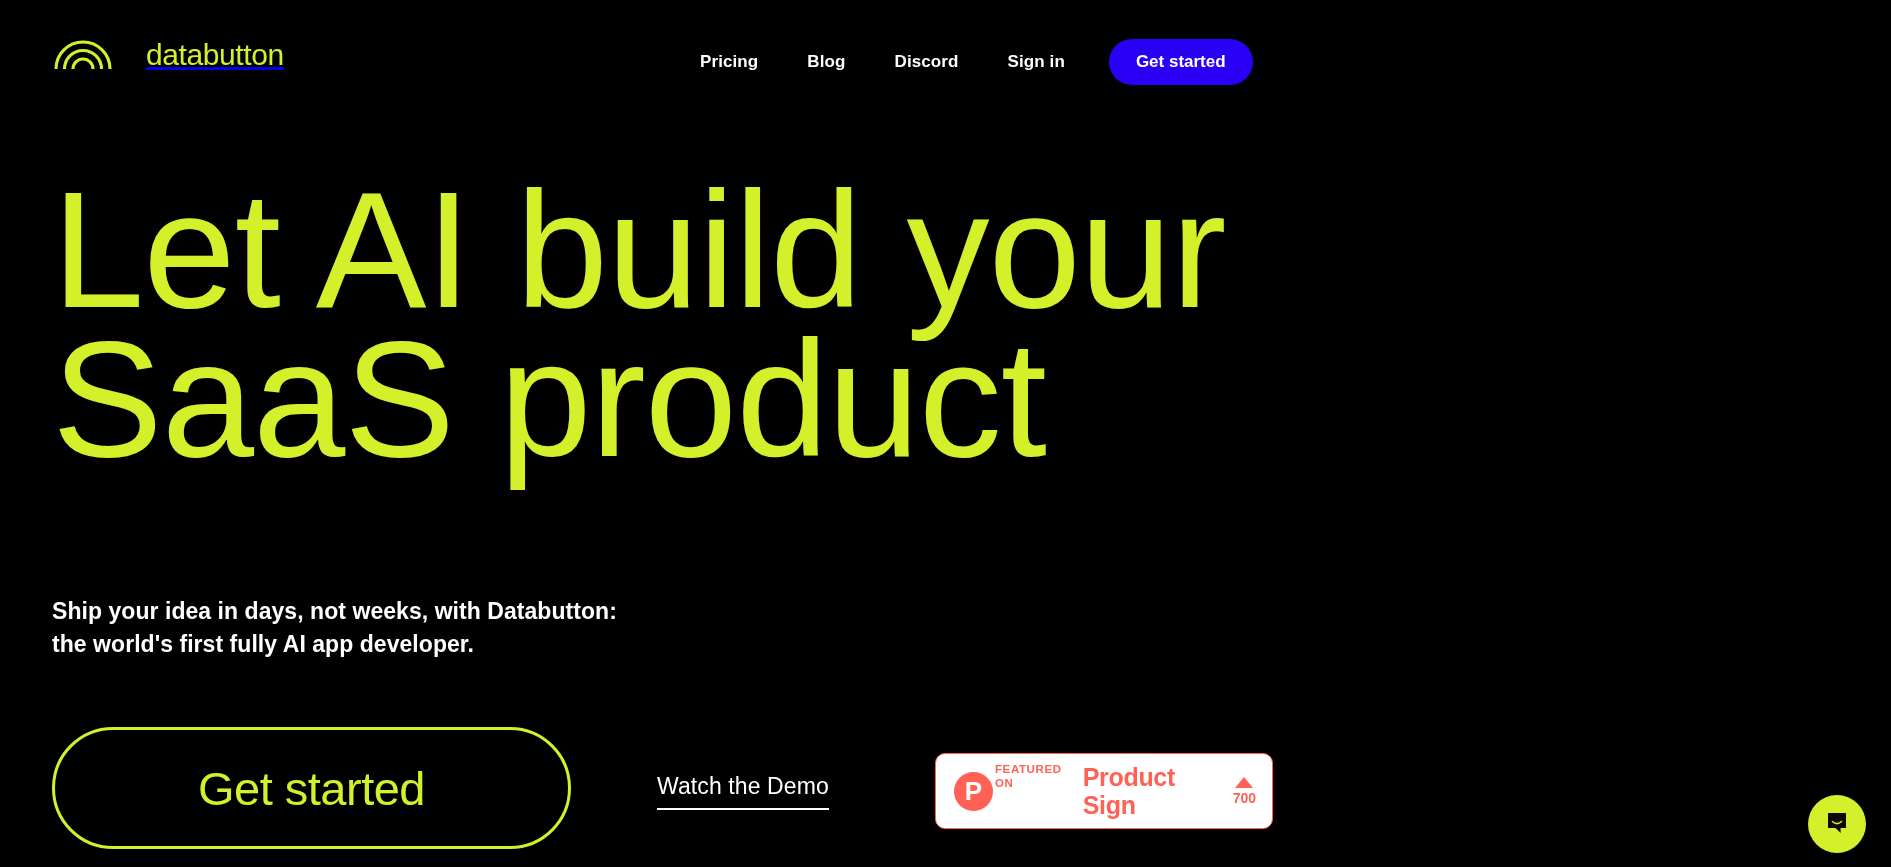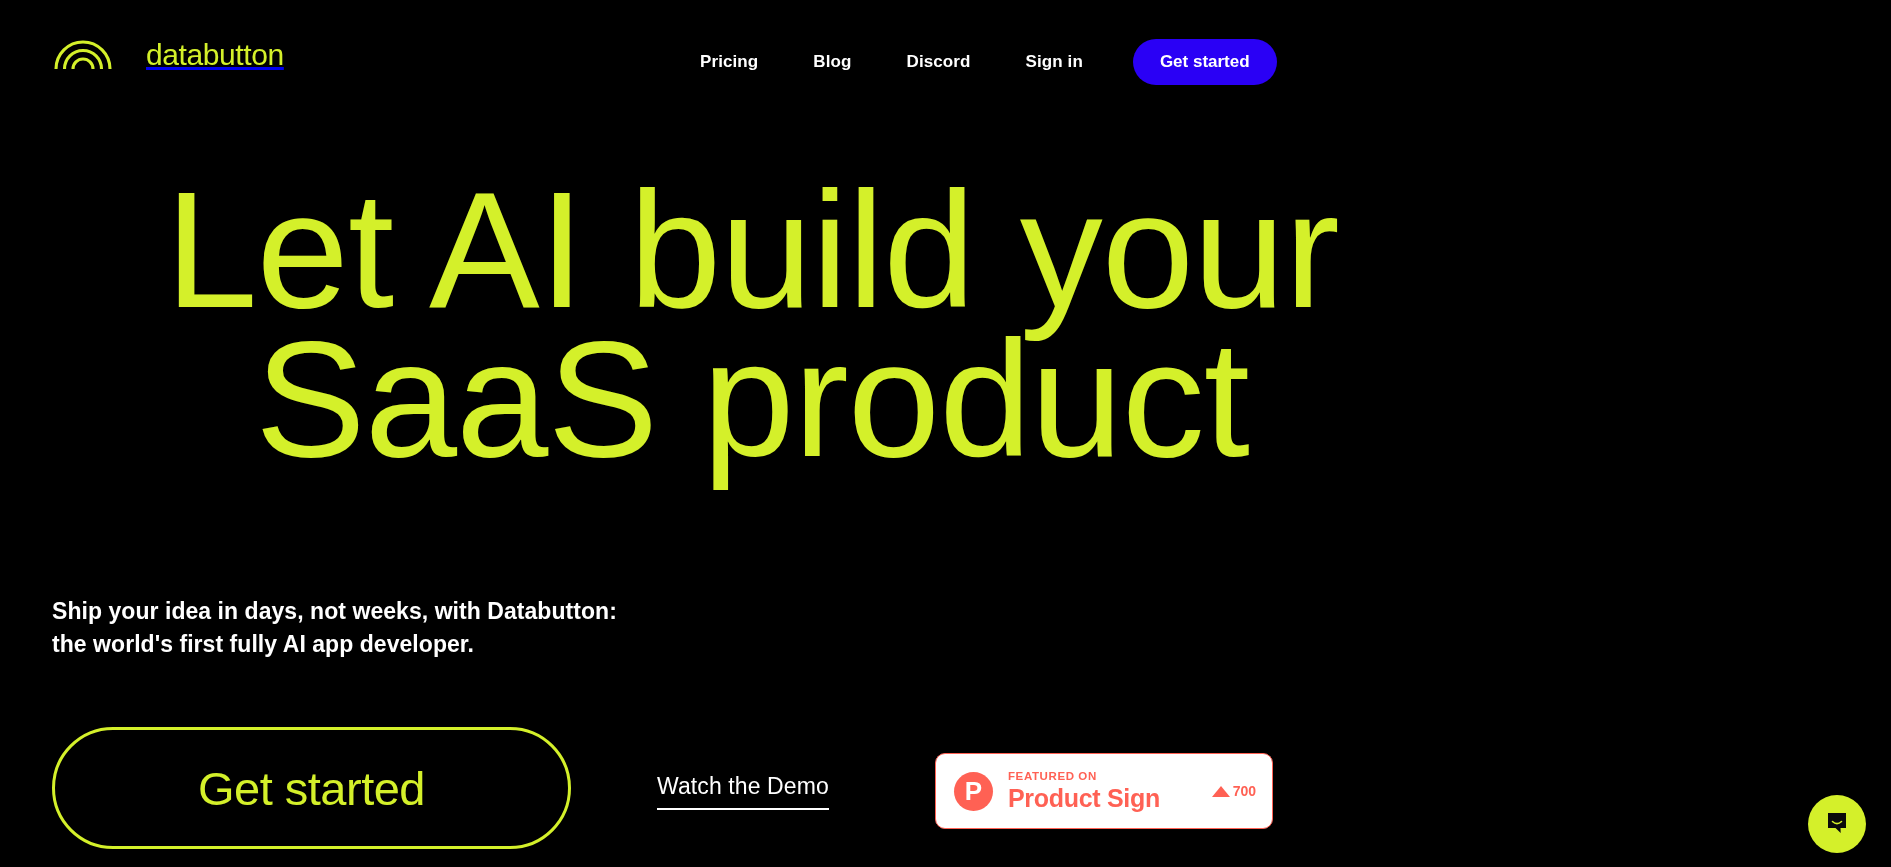--- a/index.html
+++ b/index.html
@@ -52,21 +52,21 @@
     line-height: 1;
     margin-top: 3px;
   }
 
   .nav {
     position: absolute;
     left: 700px;
     top: 38px;
     display: flex;
     align-items: center;
-    gap: 8px;
+    gap: 2px;
     height: 48px;
   }
 
   .nav-link {
     color: #ffffff;
     font-size: 17px;
     font-weight: 700;
     letter-spacing: 0.1px;
     text-decoration: none;
     padding: 10px 0;
@@ -98,21 +98,20 @@
   }
 
   .headline {
     color: #d4f02a;
     font-size: 166px;
     line-height: 0.90;
     font-weight: 500;
     letter-spacing: -1px;
     font-stretch: condensed;
     white-space: pre-line;
-    text-align: center;
   }
 
   .subhead {
     position: absolute;
     left: 52px;
     top: 595px;
     color: #ffffff;
     font-size: 23px;
     line-height: 1.42;
     font-weight: 700;
@@ -199,23 +198,23 @@
     font-size: 26px;
     font-weight: 700;
     display: flex;
     align-items: center;
     justify-content: center;
     line-height: 1;
     flex: 0 0 auto;
   }
 
   .ph-text {
-    margin-left: 15px;
-    display: flex;
-    flex-direction: column;
+    margin-left: 2px;
+    display: flex;
+    flex-direction: row;
     justify-content: center;
   }
 
   .ph-featured {
     color: #ff6154;
     font-size: 11.5px;
     font-weight: 700;
     letter-spacing: 0.6px;
     line-height: 1.2;
   }
@@ -225,21 +224,21 @@
     font-size: 25px;
     font-weight: 700;
     letter-spacing: -0.3px;
     line-height: 1.1;
     margin-top: 1px;
   }
 
   .ph-votes {
     margin-left: auto;
     display: flex;
-    flex-direction: row;
+    flex-direction: column;
     align-items: center;
     justify-content: center;
     gap: 3px;
   }
 
   .ph-arrow {
     width: 0; height: 0;
     border-left: 9px solid transparent;
     border-right: 9px solid transparent;
     border-bottom: 11px solid #ff6154;

